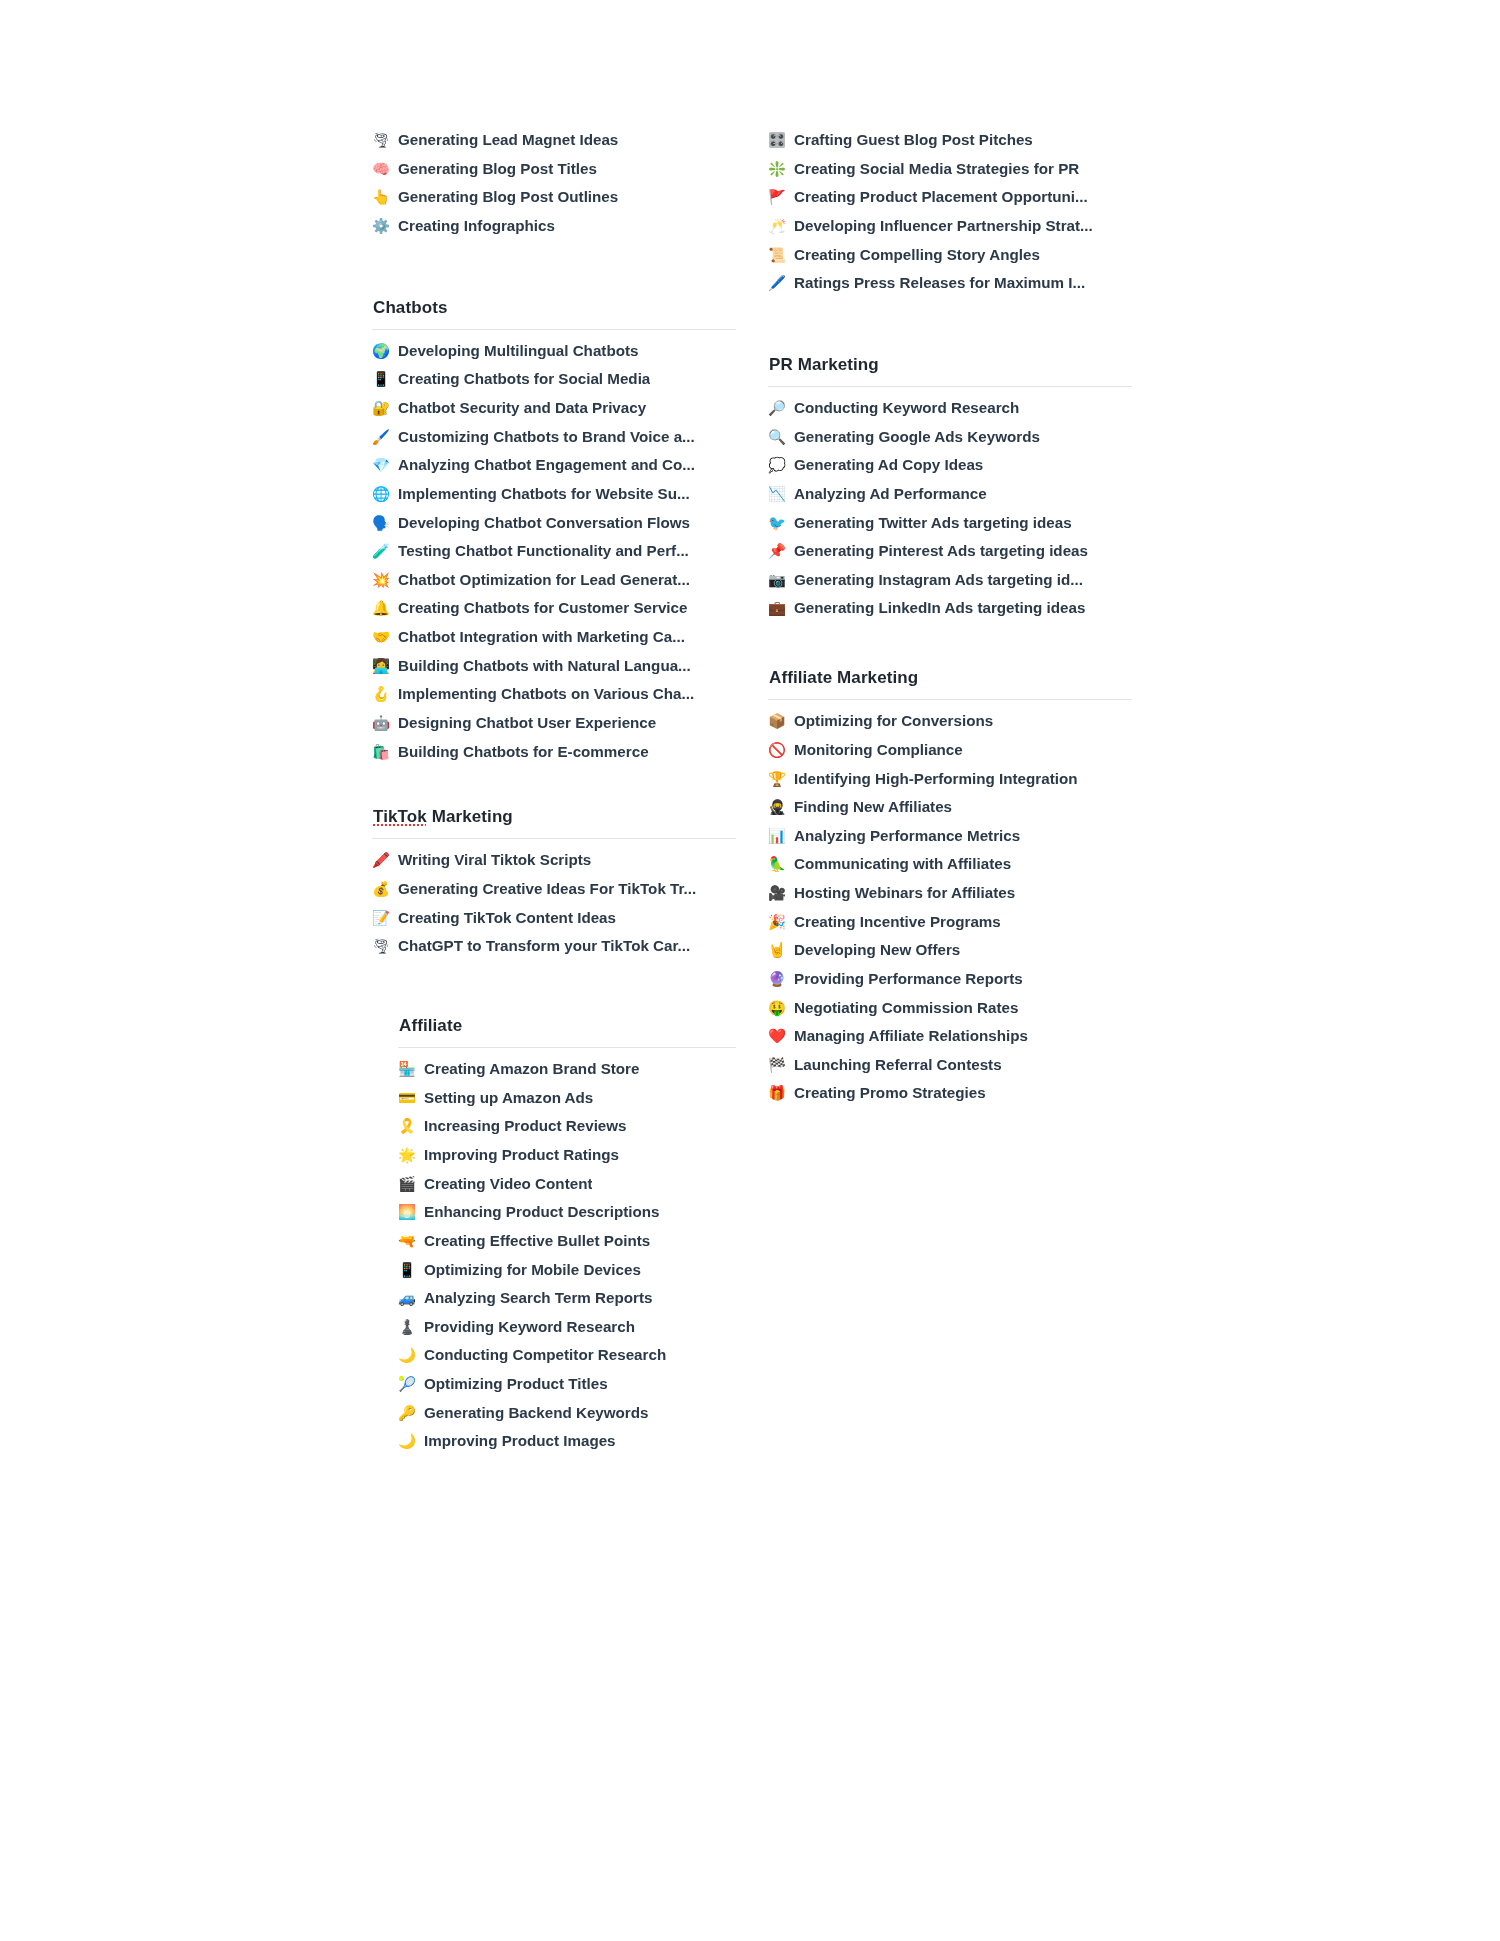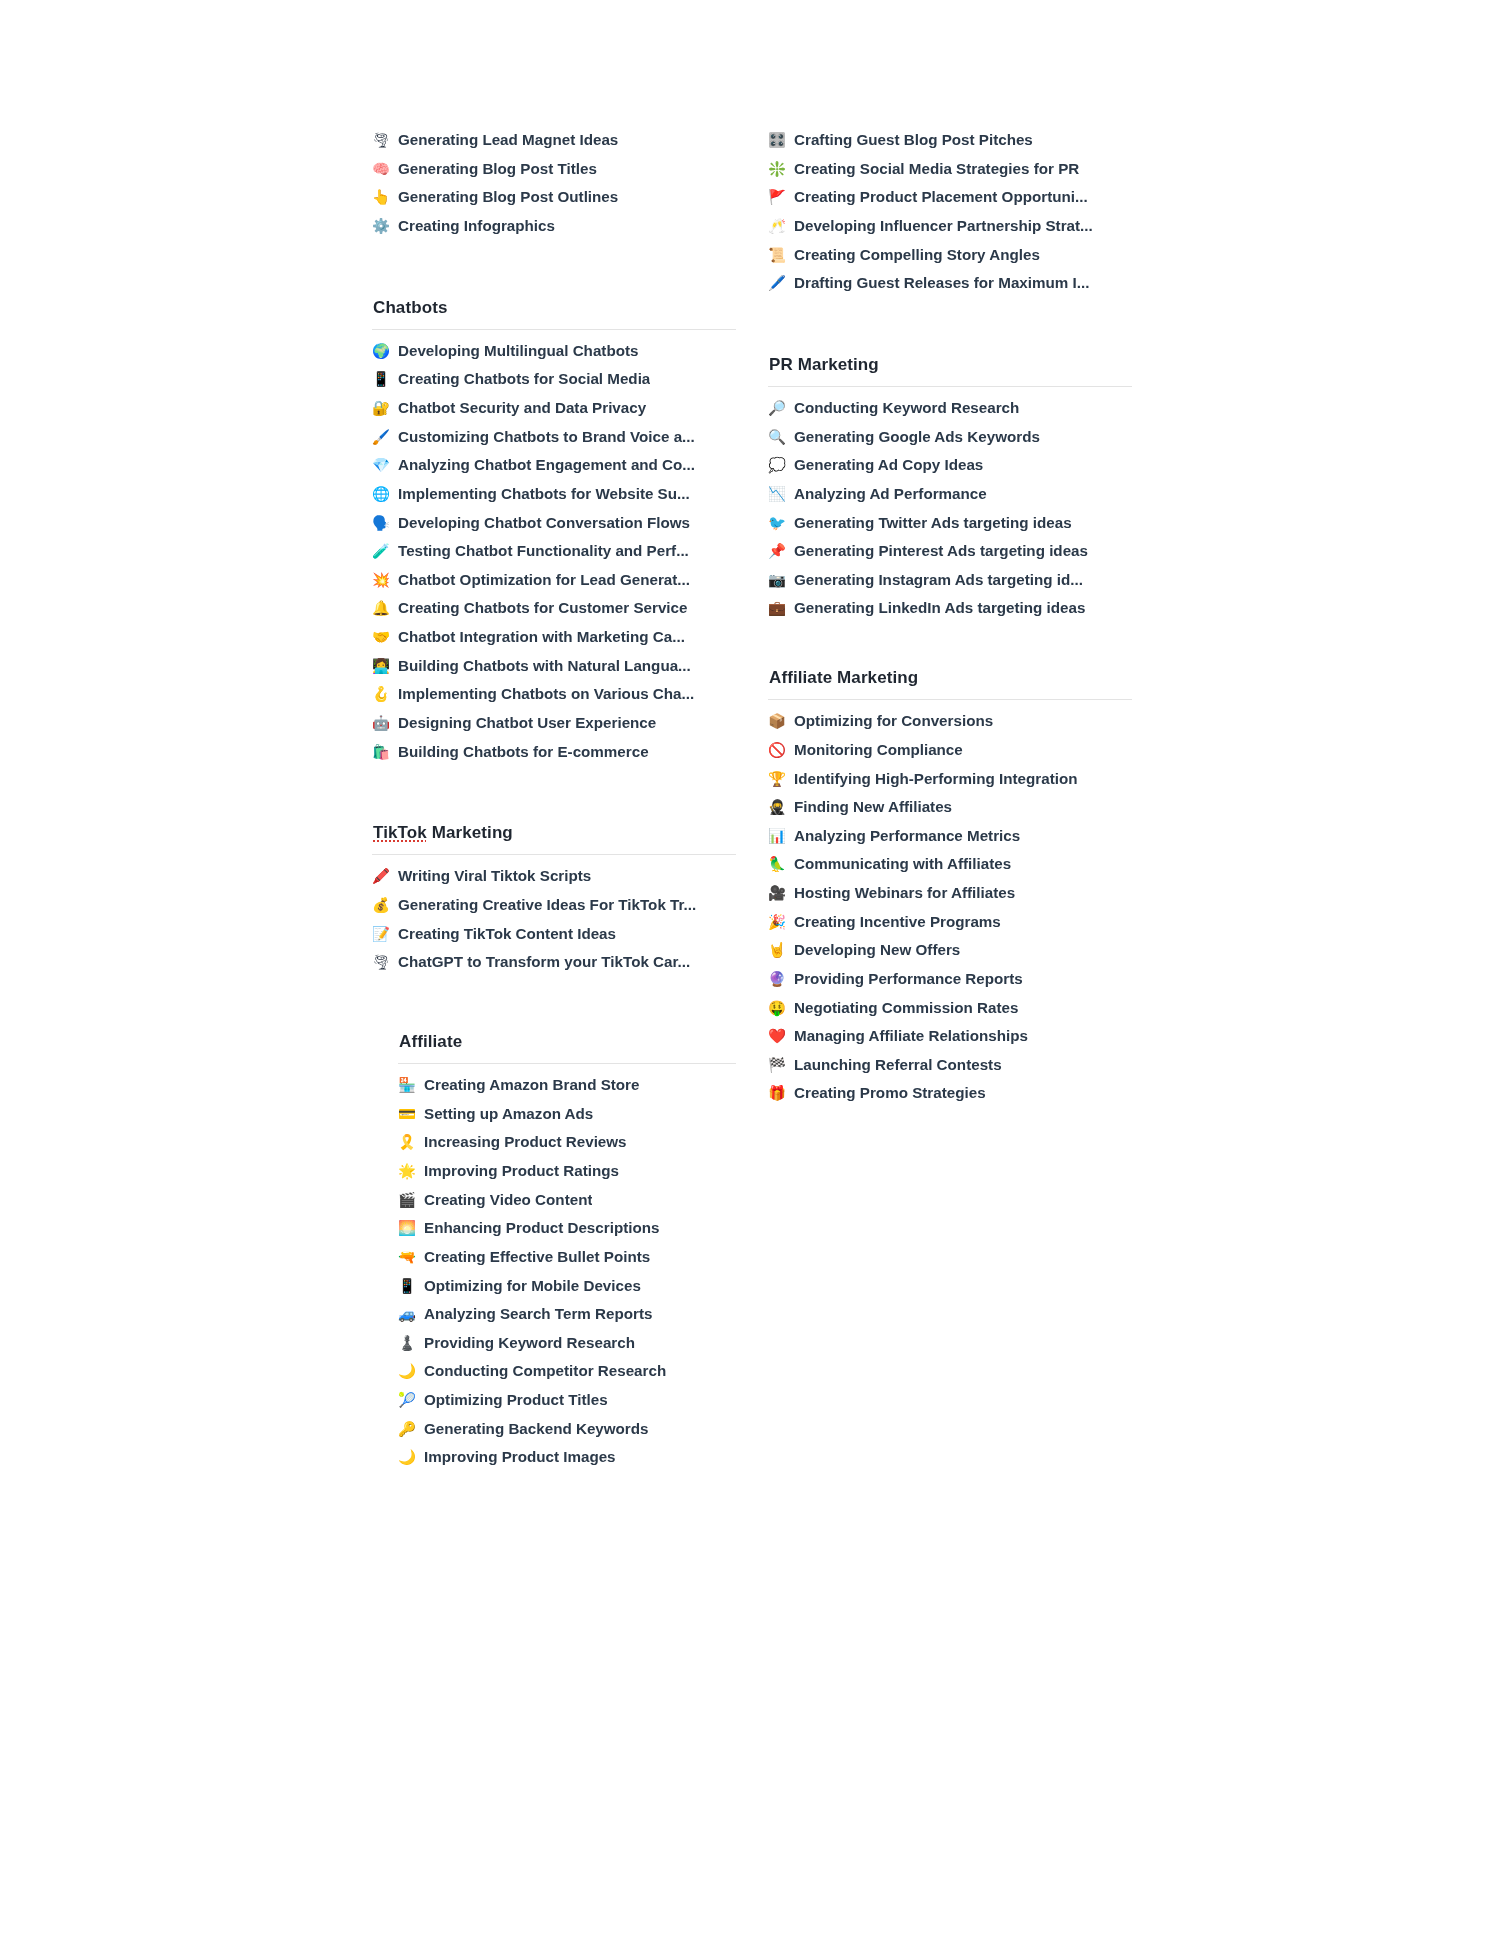--- a/index.html
+++ b/index.html
@@ -111,21 +111,21 @@
     white-space: nowrap;
     overflow: hidden;
     text-overflow: clip;
     cursor: pointer;
     max-width: 330px;
   }
 
   .col-right .section:first-child { margin-top: 0; }
   .col-right .section.pr { margin-top: 52px; }
   .col-left .section.chatbots { margin-top: 52px; }
-  .col-left .section.tiktok { margin-top: 52px; }
+  .col-left .section.tiktok { margin-top: 36px; }
   .col-left .section.affiliate { margin-top: 50px; margin-left: 26px; }
 </style>
 </head>
 <body>
 
 <div class="page">
   <div class="columns">
     <div class="col col-left">
         <div class="section headless">
           <ul class="link-list">
@@ -316,21 +316,21 @@
             <li>
               <span class="row-icon">🥂</span>
               <span class="row-link">Developing Influencer Partnership Strat...</span>
             </li>
             <li>
               <span class="row-icon">📜</span>
               <span class="row-link">Creating Compelling Story Angles</span>
             </li>
             <li>
               <span class="row-icon">🖊️</span>
-              <span class="row-link">Drafting Guest Releases for Maximum I...</span>
+              <span class="row-link">Ratings Press Releases for Maximum I...</span>
             </li>
           </ul>
         </div>
         <div class="section pr">
           <div class="section-heading">PR Marketing</div>
           <div class="section-rule"></div>
           <ul class="link-list">
             <li>
               <span class="row-icon">🔎</span>
               <span class="row-link">Conducting Keyword Research</span>

